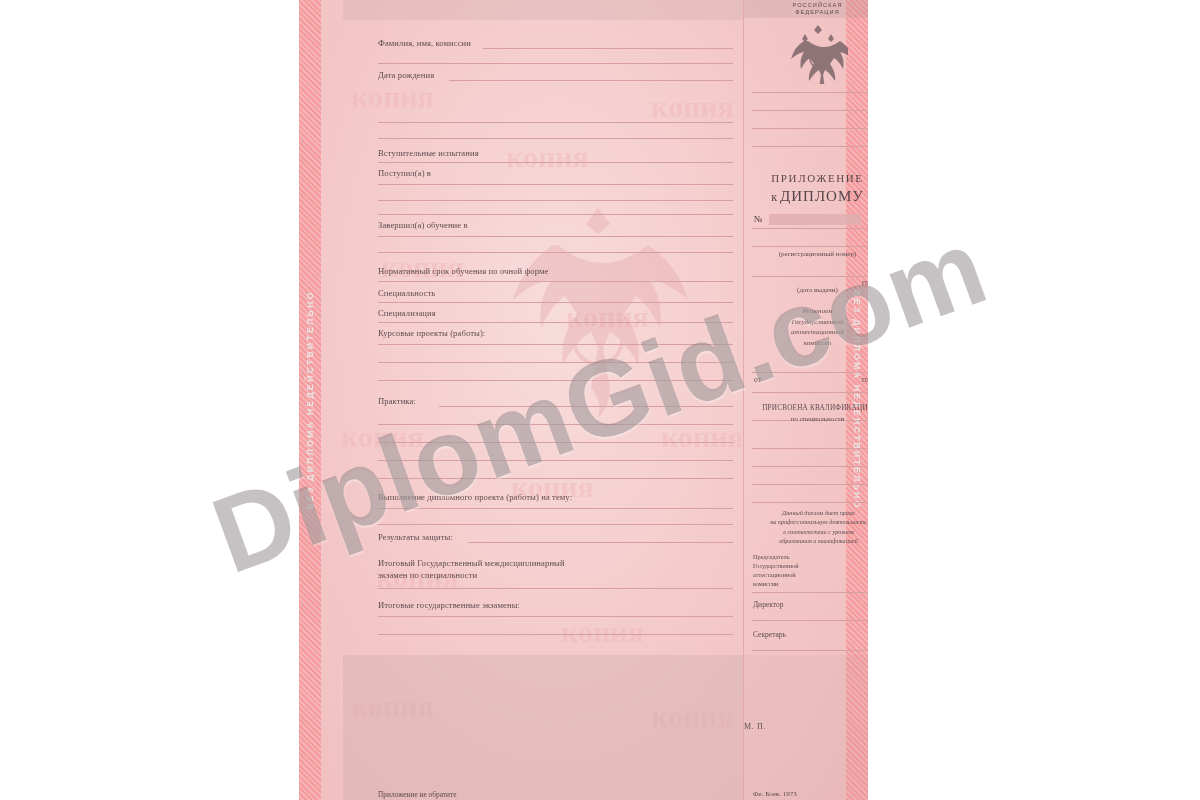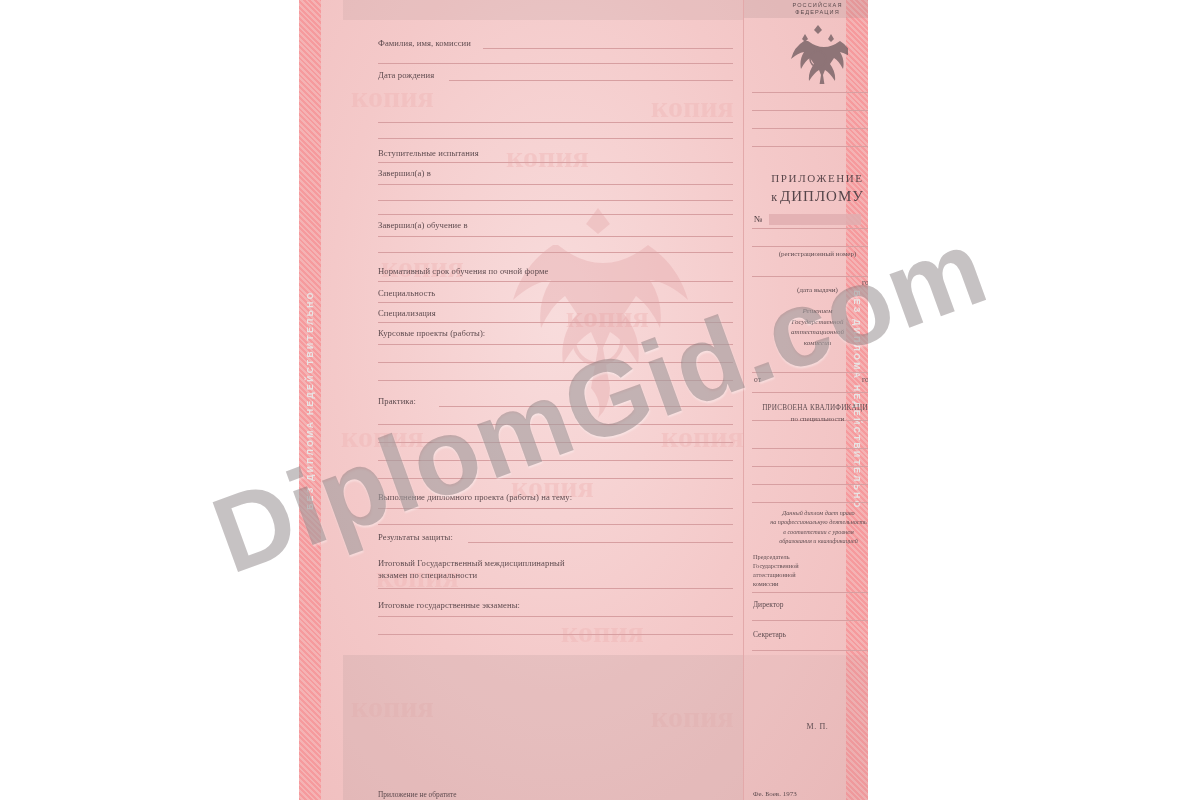--- a/index.html
+++ b/index.html
@@ -259,21 +259,20 @@
     font-style: italic;
     font-size: 6.2px;
     line-height: 1.5;
     color: #5f4d51;
     text-align: center;
   }
   .r-mp {
     position: absolute;
     left: 0; width: 147px;
     top: 722px;
-    text-align: center;
     font-size: 8px;
     color: #5f4d51;
     letter-spacing: .6px;
   }
 
   
   .foot-left {
     position: absolute;
     left: 35px; top: 790px;
     font-size: 7.4px; color: #5e4b4f;
@@ -355,21 +354,21 @@
 
         <div class="field" style="left:35px; top:70px;">Дата рождения</div>
         <div class="rule" style="left:106px; top:80px; width:284px;"></div>
 
         <div class="rule" style="left:35px; top:122px; width:355px;"></div>
         <div class="rule" style="left:35px; top:138px; width:355px;"></div>
 
         <div class="field" style="left:35px; top:148px;">Вступительные испытания</div>
         <div class="rule" style="left:35px; top:162px; width:355px;"></div>
 
-        <div class="field" style="left:35px; top:168px;">Завершил(а) в</div>
+        <div class="field" style="left:35px; top:168px;">Поступил(а) в</div>
         <div class="rule" style="left:35px; top:184px; width:355px;"></div>
         <div class="rule" style="left:35px; top:200px; width:355px;"></div>
         <div class="rule" style="left:35px; top:214px; width:355px;"></div>
 
         <div class="field" style="left:35px; top:220px;">Завершил(а) обучение в</div>
         <div class="rule" style="left:35px; top:236px; width:355px;"></div>
         <div class="rule" style="left:35px; top:252px; width:355px;"></div>
 
         <div class="field" style="left:35px; top:266px;">Нормативный срок обучения по очной форме</div>
         <div class="rule" style="left:35px; top:281px; width:355px;"></div>

